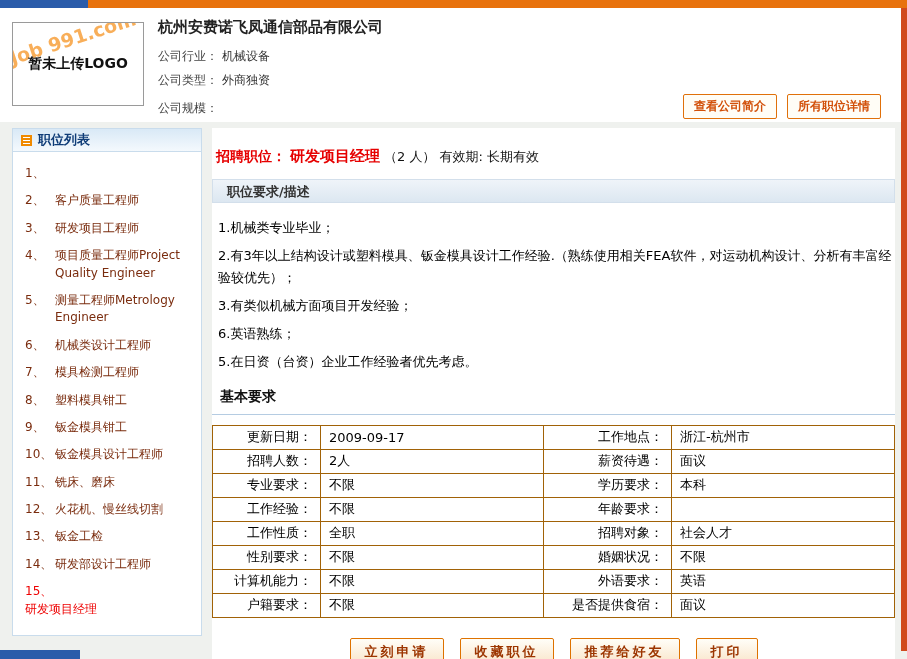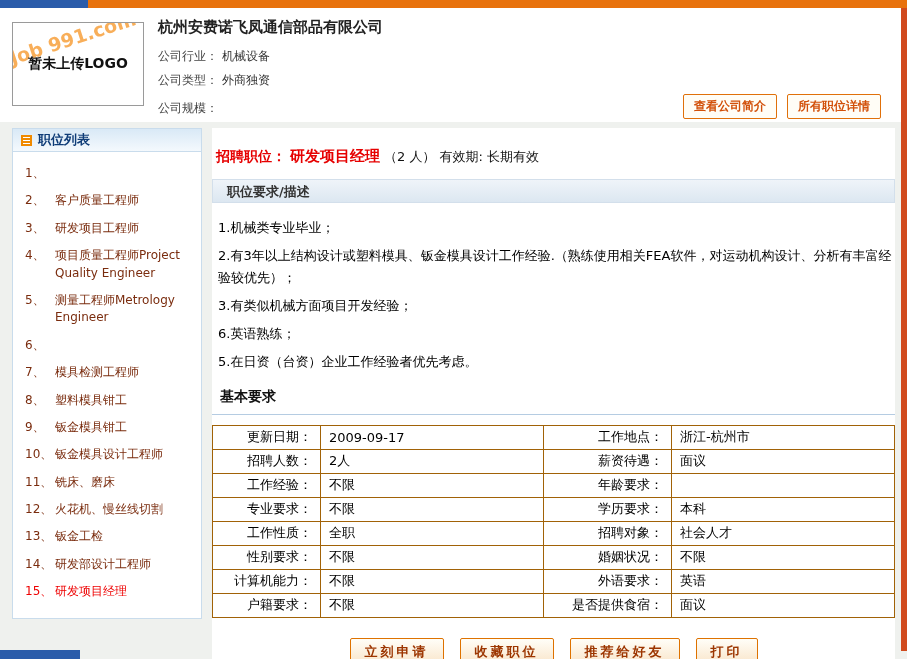--- a/index.html
+++ b/index.html
@@ -38,21 +38,21 @@
   .sb-head { height:23px; display:flex; align-items:center; gap:6px; padding-left:8px;
     background:linear-gradient(180deg,#d9e9f6,#f4f9fd); border-bottom:1px solid #c9dcec; }
   .list-icon { width:11px; height:11px; background:#f08a00; position:relative; flex:none; }
   .list-icon::after { content:""; position:absolute; left:2px; top:2px; width:7px; height:1px;
     background:#fff; box-shadow:0 3px 0 #fff, 0 6px 0 #fff; }
   .sb-title { font-size:13px; font-weight:bold; color:#0f3c77; }
   .job-list { list-style:none; margin:0; padding:8px 4px 12px 0; }
   .job-item { display:flex; padding:5px 4px 5px 12px; font-size:12px; color:#7a2c0e; line-height:1.45; cursor:pointer; }
   .job-item .num { flex:none; width:30px; }
   .job-item .lbl { flex:1; }
-  .job-item.active { color:#ee0000; }
+  .job-item.active { color:#ee0000;flex-direction:column; }
 
   
   .main { flex:1; align-self:stretch; margin-left:10px; background:#fff; padding:12px 0 12px; overflow:hidden; }
   .job-head { padding:6px 0 0 4px; white-space:nowrap; }
   .jl { color:#e60000; font-weight:bold; font-size:14px; }
   .jt { color:#e60000; font-weight:bold; font-size:15px; margin:0 4px; }
   .jc, .jv { color:#111; font-size:13px; }
   .jv { margin-left:4px; }
   .sec-bar { margin-top:13px; height:24px; line-height:23px; background:linear-gradient(180deg,#eff4f9,#dce7f1);
     border:1px solid #d3dfeb; font-size:13px; font-weight:bold; color:#333; padding-left:14px; }
@@ -122,20 +122,21 @@
       <li class="job-item">
           <span class="num">4、</span>
           <span class="lbl">项目质量工程师Project Quality Engineer</span>
         </li>
       <li class="job-item">
           <span class="num">5、</span>
           <span class="lbl">测量工程师Metrology Engineer</span>
         </li>
       <li class="job-item">
           <span class="num">6、</span>
+          <span class="lbl">机械类设计工程师</span>
         </li>
       <li class="job-item">
           <span class="num">7、</span>
           <span class="lbl">模具检测工程师</span>
         </li>
       <li class="job-item">
           <span class="num">8、</span>
           <span class="lbl">塑料模具钳工</span>
         </li>
       <li class="job-item">
@@ -194,30 +195,30 @@
             <td class="lab lab2">工作地点：</td>
             <td class="val">浙江-杭州市</td>
       </tr>
       <tr>
         <td class="lab">招聘人数：</td>
             <td class="val">2人</td>
             <td class="lab lab2">薪资待遇：</td>
             <td class="val">面议</td>
       </tr>
       <tr>
+        <td class="lab">专业要求：</td>
+            <td class="val">不限</td>
+            <td class="lab lab2">学历要求：</td>
+            <td class="val">本科</td>
+      </tr>
+      <tr>
         <td class="lab">工作经验：</td>
             <td class="val">不限</td>
             <td class="lab lab2">年龄要求：</td>
             <td class="val"></td>
-      </tr>
-      <tr>
-        <td class="lab">专业要求：</td>
-            <td class="val">不限</td>
-            <td class="lab lab2">学历要求：</td>
-            <td class="val">本科</td>
       </tr>
       <tr>
         <td class="lab">工作性质：</td>
             <td class="val">全职</td>
             <td class="lab lab2">招聘对象：</td>
             <td class="val">社会人才</td>
       </tr>
       <tr>
         <td class="lab">性别要求：</td>
             <td class="val">不限</td>

